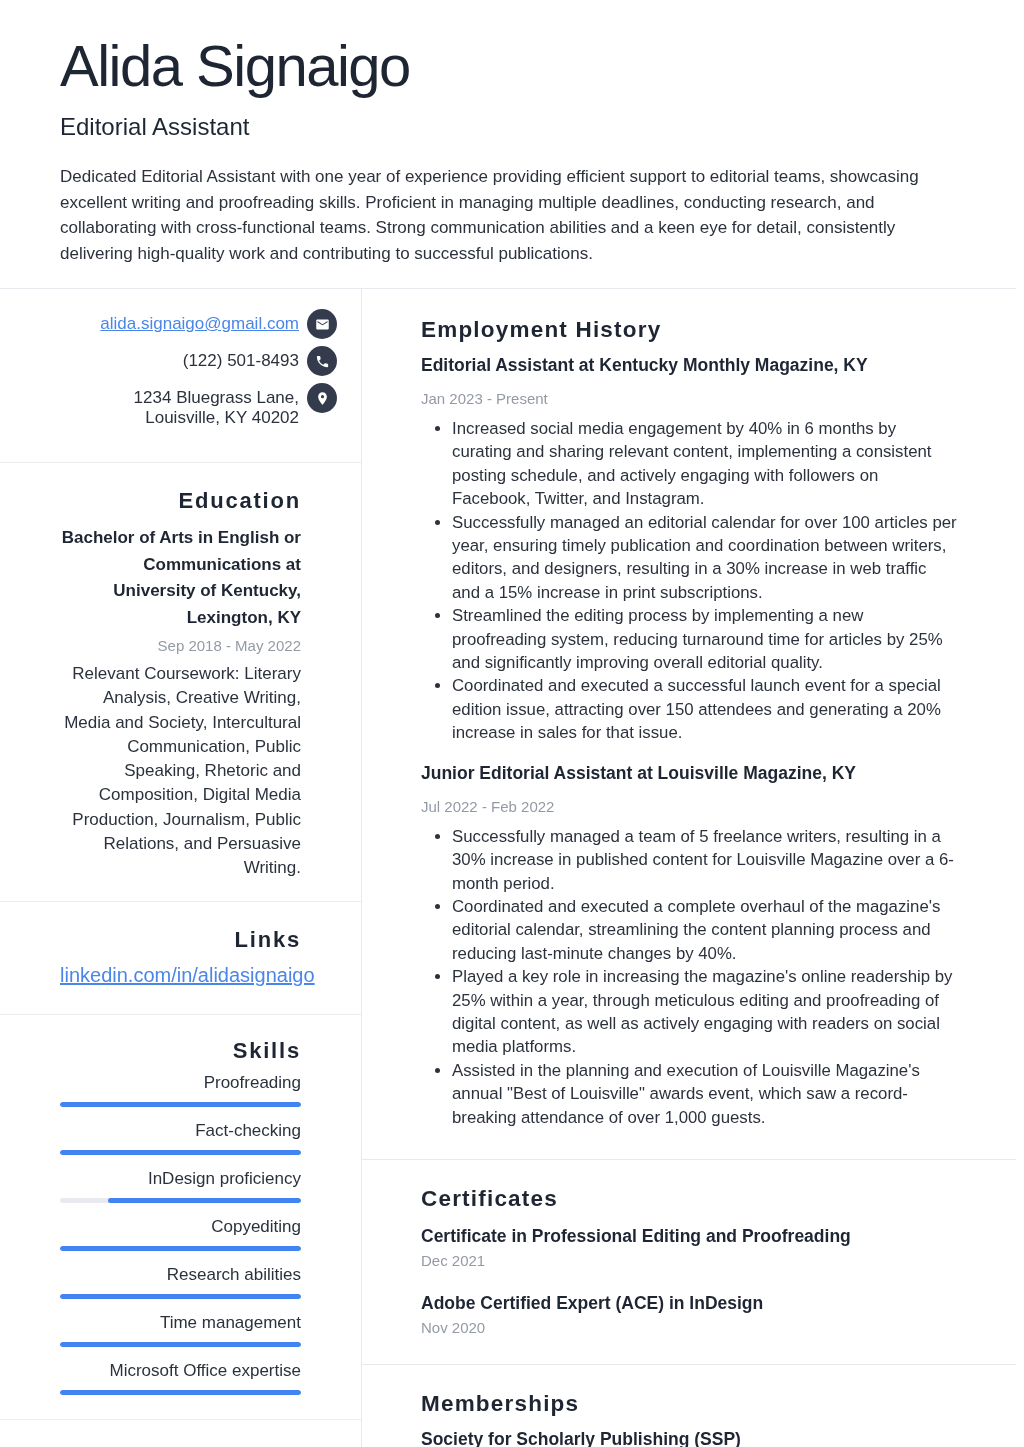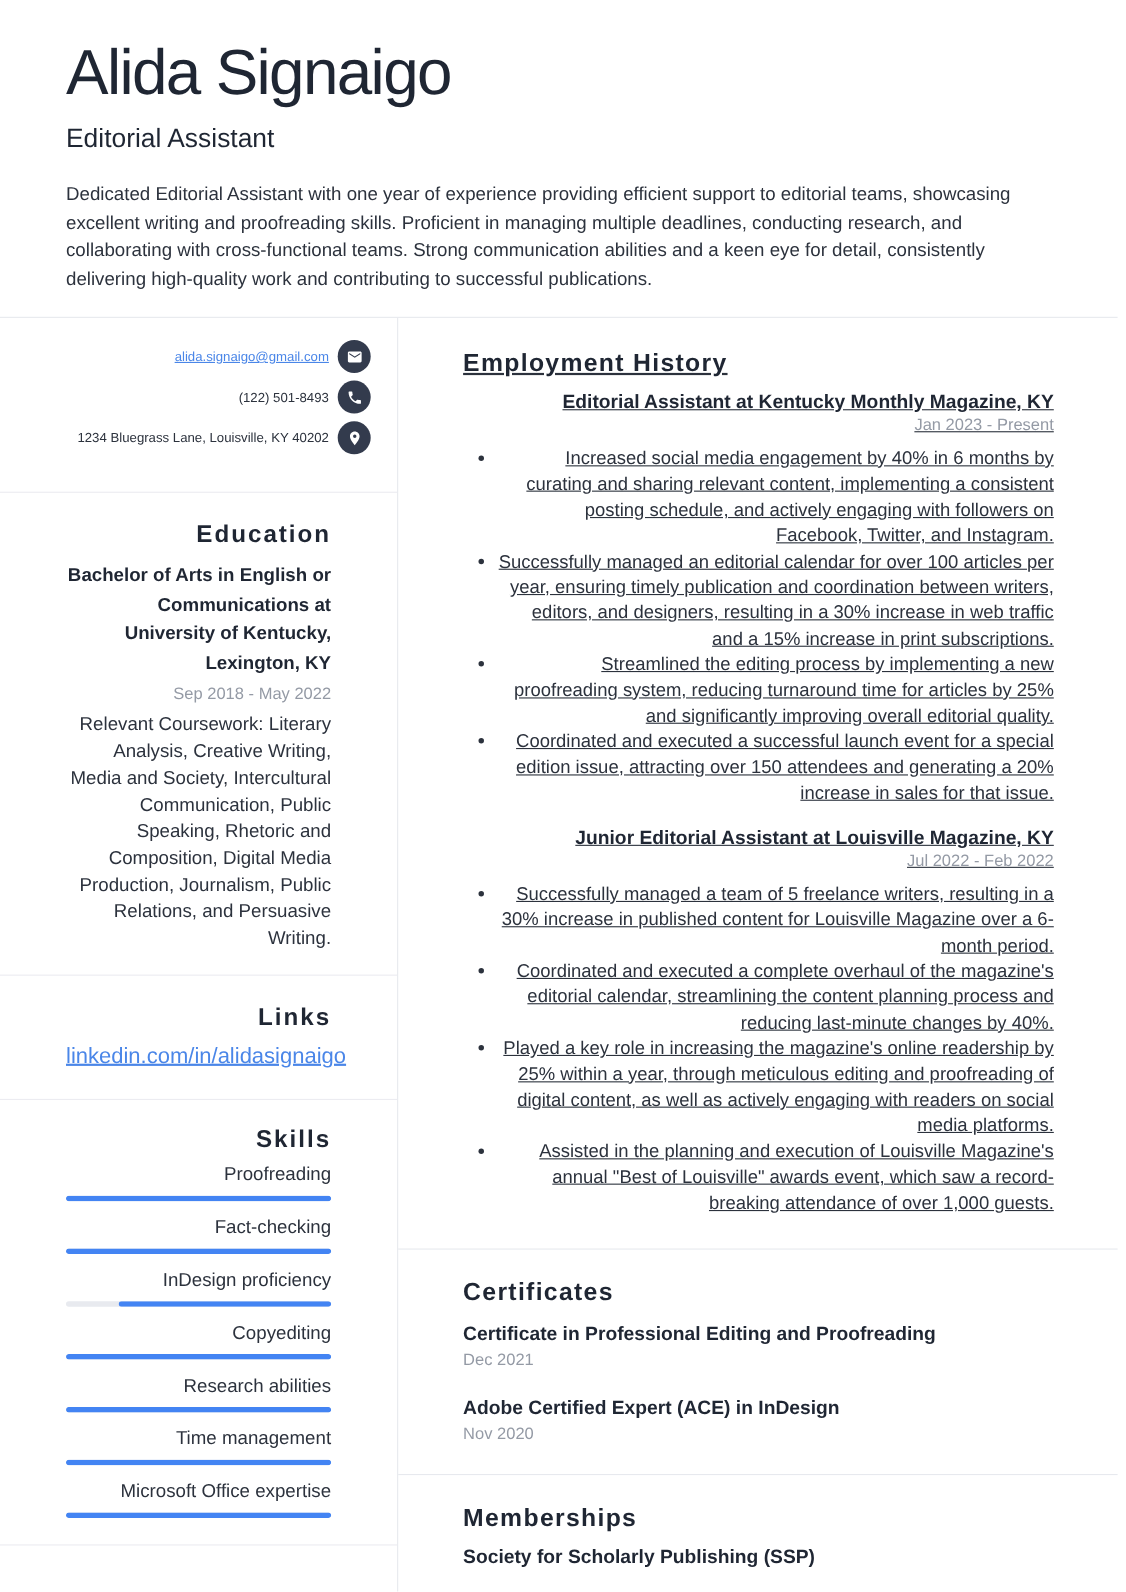--- a/index.html
+++ b/index.html
@@ -38,21 +38,21 @@
   
   .columns { display: flex; flex: 1; align-items: stretch; }
   .sidebar { width: 362px; border-right: 1px solid var(--line); text-align: right; }
   .main { flex: 1; padding: 26px 58px 0 59px; }
   .side-divider { border-top: 1px solid #ececf1; }
 
   
   .contact { padding: 20px 24px 34px 60px; }
   .contact-row { display: flex; justify-content: flex-end; align-items: flex-start; gap: 8px; margin-bottom: 7px; }
   .contact-row:last-child { margin-bottom: 0; }
-  .contact-text { font-size: 12px; line-height: 20px; color: var(--body); padding-top: 5px; }
+  .contact-text { font-size: 17px; line-height: 20px; color: var(--body); padding-top: 5px; }
   .contact-text.wrap { max-width: 245px; }
   a.link { color: var(--link); text-decoration: underline; }
   .icon-circle {
     width: 30px; height: 30px; border-radius: 50%; background: var(--icon-bg);
     display: flex; align-items: center; justify-content: center; flex: 0 0 30px;
   }
   .icon-circle svg { width: 15px; height: 15px; fill: #ffffff; display: block; }
 
   
   .side-heading {
@@ -78,28 +78,28 @@
   .skill:last-child { margin-bottom: 0; }
   .skill-label { font-size: 17px; line-height: 20px; color: var(--body); margin-bottom: 9px; }
   .skill-bar { height: 5px; border-radius: 3px; background: var(--track); display: flex; justify-content: flex-end; overflow: hidden; }
   .skill-fill { height: 5px; border-radius: 3px; background: var(--accent); width: 100%; }
 
   
   .main-heading {
     font-size: 22.5px; font-weight: 700; color: var(--dark);
     letter-spacing: 1.2px; line-height: 30px;
   }
-  .job { margin-top: 8px; text-align: right; }
+  .job { margin-top: 8px; }
   .job + .job { margin-top: 16px; }
   .job-name { font-size: 17.5px; font-weight: 700; color: var(--dark); line-height: 24px; }
-  .job-dates { font-size: 15px; color: var(--muted); line-height: 20px; margin-top: 0; margin-bottom: 8px; }
+  .job-dates { font-size: 15px; color: var(--muted); line-height: 20px; margin-top: 12px; margin-bottom: 8px; }
   ul.bullets { padding-left: 31px; }
   ul.bullets li { font-size: 16.8px; line-height: 23.4px; color: var(--body); margin-bottom: 0; }
   .main-divider { border-top: 1px solid var(--line); margin-left: -59px; margin-right: -58px; }
-  .employment { padding-bottom: 30px; text-decoration: underline; }
+  .employment { padding-bottom: 30px; }
   .certs { padding-top: 24px; padding-bottom: 26px; }
   .cert-item { margin-top: 10px; margin-bottom: 20px; }
   .cert-item:last-child { margin-bottom: 0; }
   .cert-title { font-size: 17.5px; font-weight: 700; color: var(--dark); line-height: 24px; }
   .cert-date { font-size: 15px; color: var(--muted); line-height: 20px; margin-top: 3px; }
   .members { padding-top: 24px; }
   .member-title { font-size: 17.5px; font-weight: 700; color: var(--dark); line-height: 24px; margin-top: 8px; }
 </style>
 </head>
 <body>

